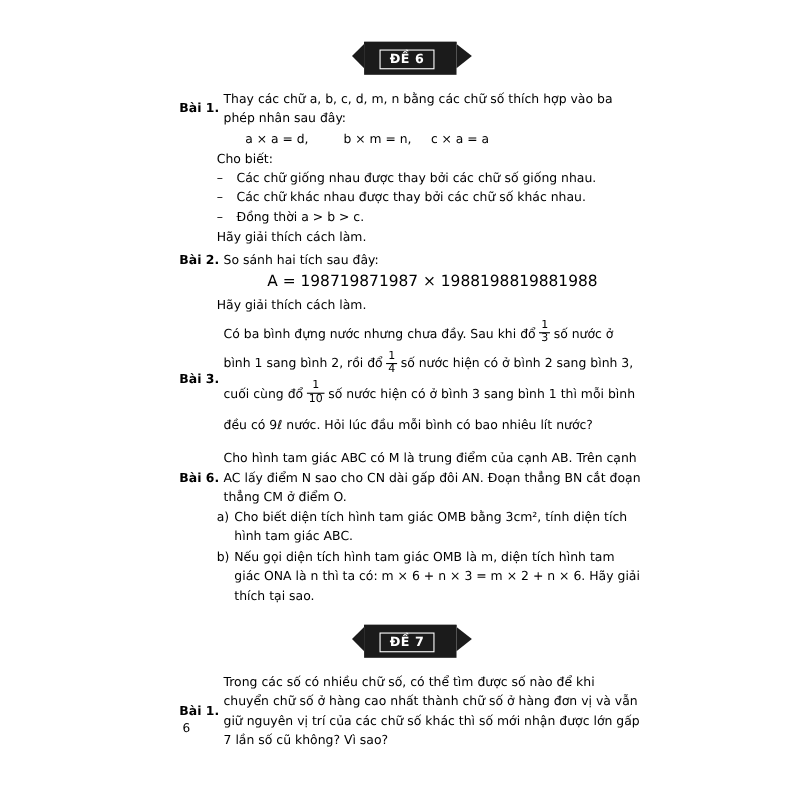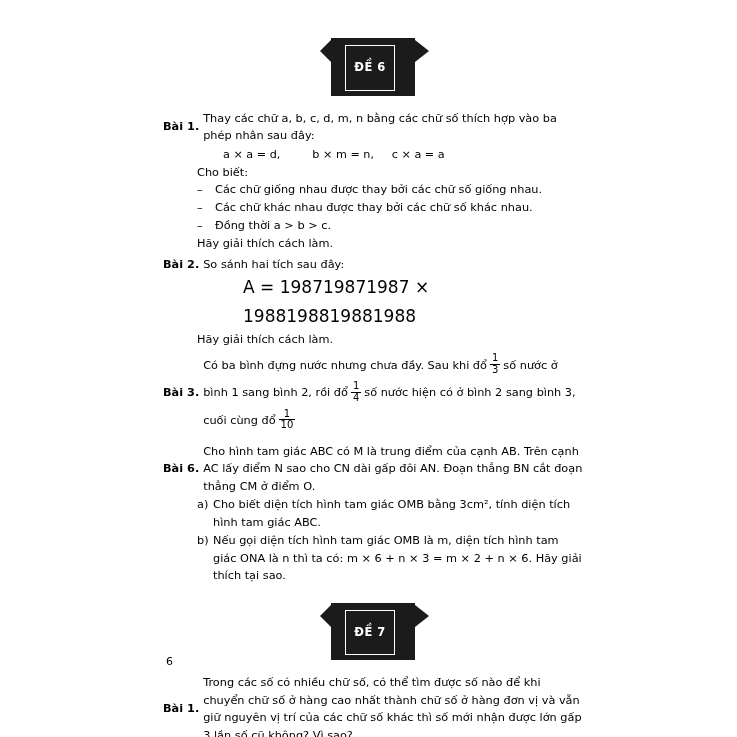--- a/index.html
+++ b/index.html
@@ -64,21 +64,21 @@
     width: 0; height: 0;
     border-top: 11px solid transparent;
     border-bottom: 11px solid transparent;
     border-left: 14px solid #1b1b1b;
   }
   .banner-inner {
     position: relative;
     z-index: 2;
     display: inline-block;
     border: 1px solid #ffffff;
-    padding: 16px 8px;
+    padding: 2px 8px;
   }
   
   .prob {
     margin-bottom: 3px;
     font-size: 11.3px;
     line-height: 1.55;
   }
   .prob-line {
     display: flex;
     align-items: center;
@@ -97,21 +97,21 @@
     margin-left: 34px;
   }
   .center-eq {
     margin-left: 60px;
     font-size: 11.2px;
     line-height: 1.7;
     white-space: pre;
   }
   .eq-row {
     margin-left: 60px;
-    font-size: 17px;
+    font-size: 14px;
     line-height: 1.7;
   }
   .eq-row span { display: inline-block; }
   .dash-list {
     margin-left: 34px;
   }
   .dash-item {
     display: flex;
     align-items: flex-start;
     font-size: 11.3px;
@@ -207,21 +207,21 @@
         <span class="prob-text">
           <span>Có ba bình đựng nước nhưng chưa đầy. Sau khi đổ</span><span class="frac">
               <span class="num">1</span>
               <span class="den">3</span>
             </span><span>số nước ở bình 1 sang bình 2, rồi đổ</span><span class="frac">
               <span class="num">1</span>
               <span class="den">4</span>
             </span><span>số nước hiện có ở bình 2 sang bình 3, cuối cùng đổ</span><span class="frac">
               <span class="num">1</span>
               <span class="den">10</span>
-            </span>
+            </span><span>số nước hiện có ở bình 3 sang bình 1 thì mỗi bình đều có 9ℓ nước. Hỏi lúc đầu mỗi bình có bao nhiêu lít nước?</span>
         </span>
       </div>
     </div>
 
     <div class="prob" style="margin-top:8px;">
       <div class="prob-line">
         <span class="prob-label">Bài 6.</span>
         <span class="prob-text">Cho hình tam giác ABC có M là trung điểm của cạnh AB. Trên cạnh AC lấy điểm N sao cho CN dài gấp đôi AN. Đoạn thẳng BN cắt đoạn thẳng CM ở điểm O.</span>
       </div>
       <div class="sub-list">
@@ -238,20 +238,20 @@
 
     <div class="banner-wrap" style="margin-top:18px;text-decoration:underline;">
       <div class="banner">
         <span class="banner-inner">ĐỀ 7</span>
       </div>
     </div>
 
     <div class="prob" style="margin-top:12px;">
       <div class="prob-line">
         <span class="prob-label">Bài 1.</span>
-        <span class="prob-text">Trong các số có nhiều chữ số, có thể tìm được số nào để khi chuyển chữ số ở hàng cao nhất thành chữ số ở hàng đơn vị và vẫn giữ nguyên vị trí của các chữ số khác thì số mới nhận được lớn gấp 3 lần số cũ không? Vì sao?</span>
+        <span class="prob-text">Trong các số có nhiều chữ số, có thể tìm được số nào để khi chuyển chữ số ở hàng cao nhất thành chữ số ở hàng đơn vị và vẫn giữ nguyên vị trí của các chữ số khác thì số mới nhận được lớn gấp 7 lần số cũ không? Vì sao?</span>
       </div>
     </div>
 
   </div>
 
   <div class="page-number">6</div>
 </div>
 
 </body></html>

